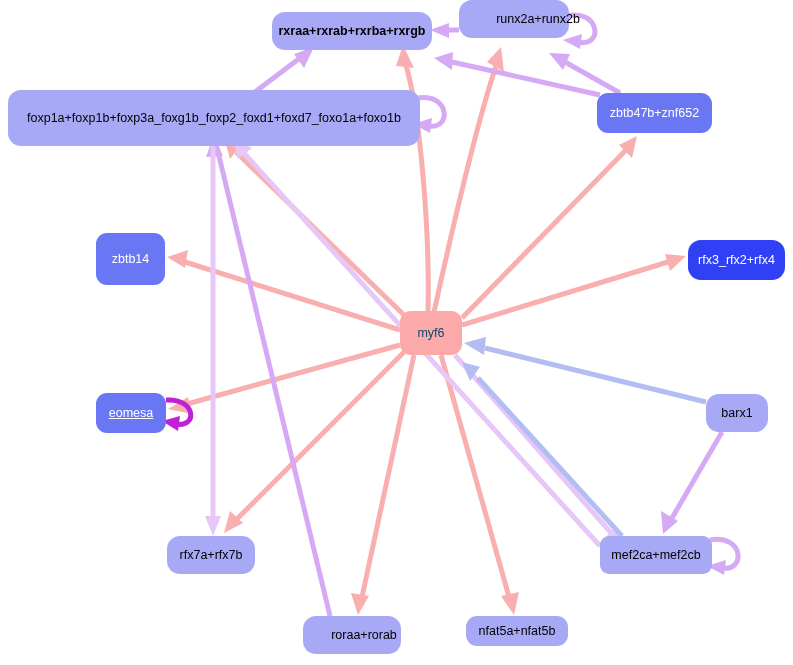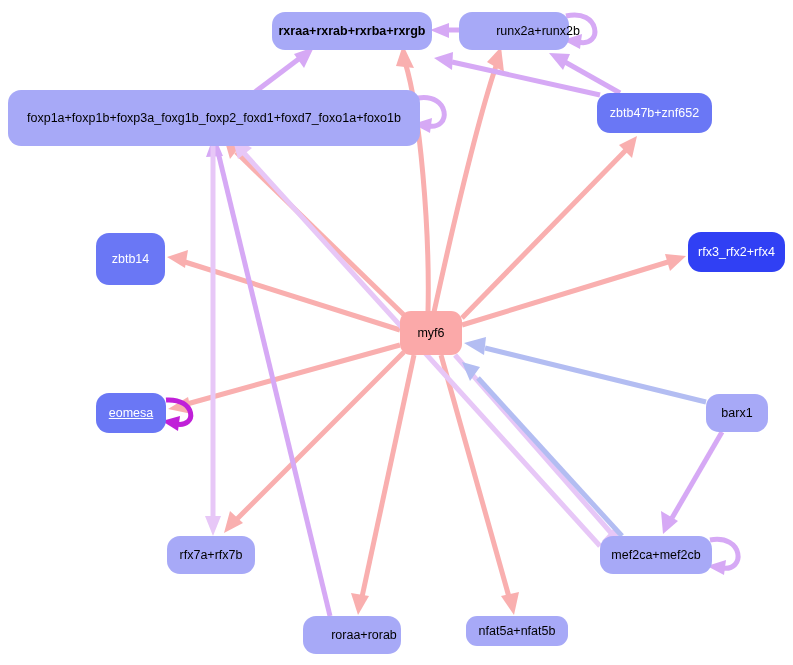--- a/index.html
+++ b/index.html
@@ -15,23 +15,23 @@
     display:flex;align-items:center;justify-content:center;
     border-radius:13px;
     font-size:12.5px;
     line-height:1;
     white-space:nowrap;
     color:#000000;
     z-index:5;
     letter-spacing:0px;
   }
   .node.light{background:#a7a9f7;}
-  .node.mid{background:#6a77f5;color:#ffffff;}
-  .node.deep{background:#3040f4;color:#ffffff;}
-  .node.hub{background:#fba9a9;color:#000000;border-radius:11px;}
+  .node.mid{background:#6a77f5;color:#ffffff;border-radius:11px;}
+  .node.deep{background:#3040f4;color:#ffffff;margin-top:8px;}
+  .node.hub{background:#fba9a9;color:#0c4a6e;border-radius:11px;}
   svg{display:block;}
 </style>
 </head>
 <body>
 
 <svg id="graph-canvas" viewBox="0 0 793 665" xmlns="http://www.w3.org/2000/svg">
 
   <g>
 
     <path d="M 428 312 C 430 230 420 110 405 62" fill="none" stroke="#f9afaf" stroke-width="5"></path>
@@ -115,25 +115,25 @@
     <line x1="706" y1="402" x2="485" y2="348" stroke="#b3bdf2" stroke-width="5"></line>
     <polygon points="464,343 486,337 484,355" fill="#b3bdf2"></polygon>
 
     <line x1="622" y1="536" x2="478" y2="378" stroke="#b3bdf2" stroke-width="5"></line>
     <polygon points="462,362 480,367 470,381" fill="#b3bdf2"></polygon>
   </g>
 </svg>
 
 <div id="node-layer">
     <div class="node light" style="left: 272px; top: 12px; width: 160px; height: 38px; font-weight: bold;">rxraa+rxrab+rxrba+rxrgb</div>
-    <div class="node light" style="left: 459px; top: 12px; width: 110px; height: 38px; padding-left: 48px;">runx2a+runx2b</div>
+    <div class="node light" style="left: 459px; top: 0; width: 110px; height: 38px; padding-left: 48px;">runx2a+runx2b</div>
     <div class="node light" style="left: 8px; top: 90px; width: 412px; height: 56px;">foxp1a+foxp1b+foxp3a_foxg1b_foxp2_foxd1+foxd7_foxo1a+foxo1b</div>
     <div class="node mid" style="left: 597px; top: 93px; width: 115px; height: 40px;">zbtb47b+znf652</div>
     <div class="node mid" style="left: 96px; top: 233px; width: 69px; height: 52px;">zbtb14</div>
     <div class="node deep" style="left: 688px; top: 232px; width: 97px; height: 40px;">rfx3_rfx2+rfx4</div>
     <div class="node hub" style="left: 400px; top: 311px; width: 62px; height: 44px;">myf6</div>
     <div class="node mid" style="left: 96px; top: 393px; width: 70px; height: 40px; text-decoration: underline;">eomesa</div>
     <div class="node light" style="left: 706px; top: 394px; width: 62px; height: 38px;">barx1</div>
     <div class="node light" style="left: 167px; top: 536px; width: 88px; height: 38px;">rfx7a+rfx7b</div>
-    <div class="node light" style="left: 600px; top: 536px; width: 112px; height: 38px;">mef2ca+mef2cb</div>
+    <div class="node light" style="left: 600px; top: 536px; width: 112px; height: 38px; border-radius: 9px;">mef2ca+mef2cb</div>
     <div class="node light" style="left: 303px; top: 616px; width: 98px; height: 38px; padding-left: 24px;">roraa+rorab</div>
     <div class="node light" style="left: 466px; top: 616px; width: 102px; height: 30px; border-radius: 11px;">nfat5a+nfat5b</div>
   </div>
 
 </body></html>

